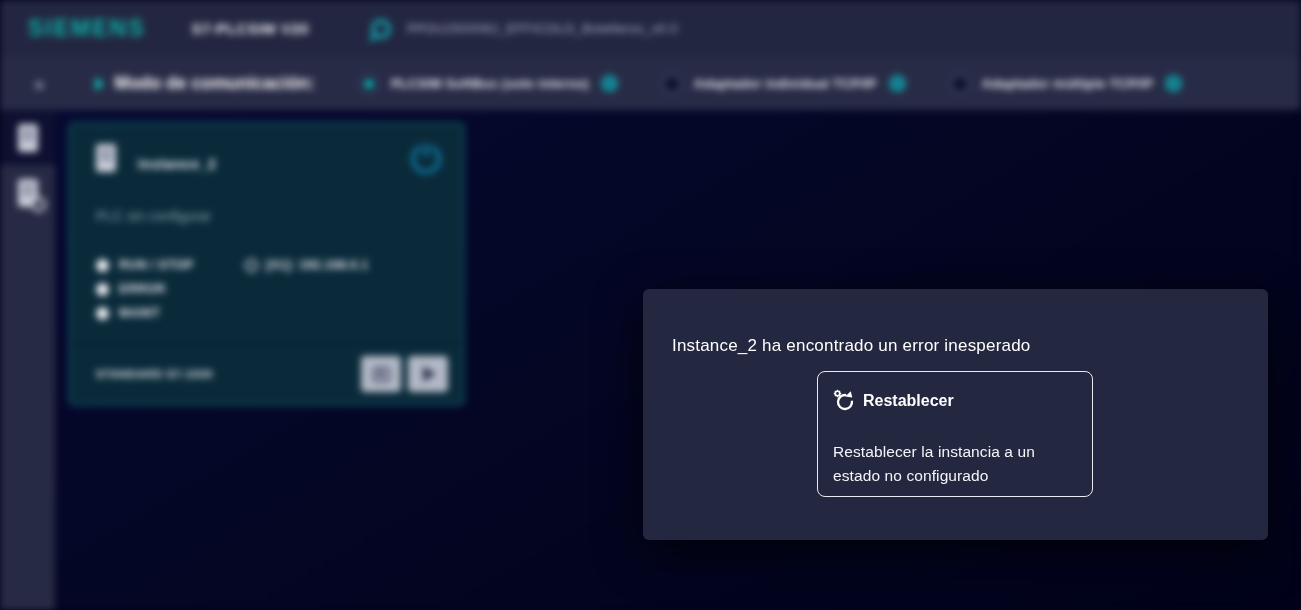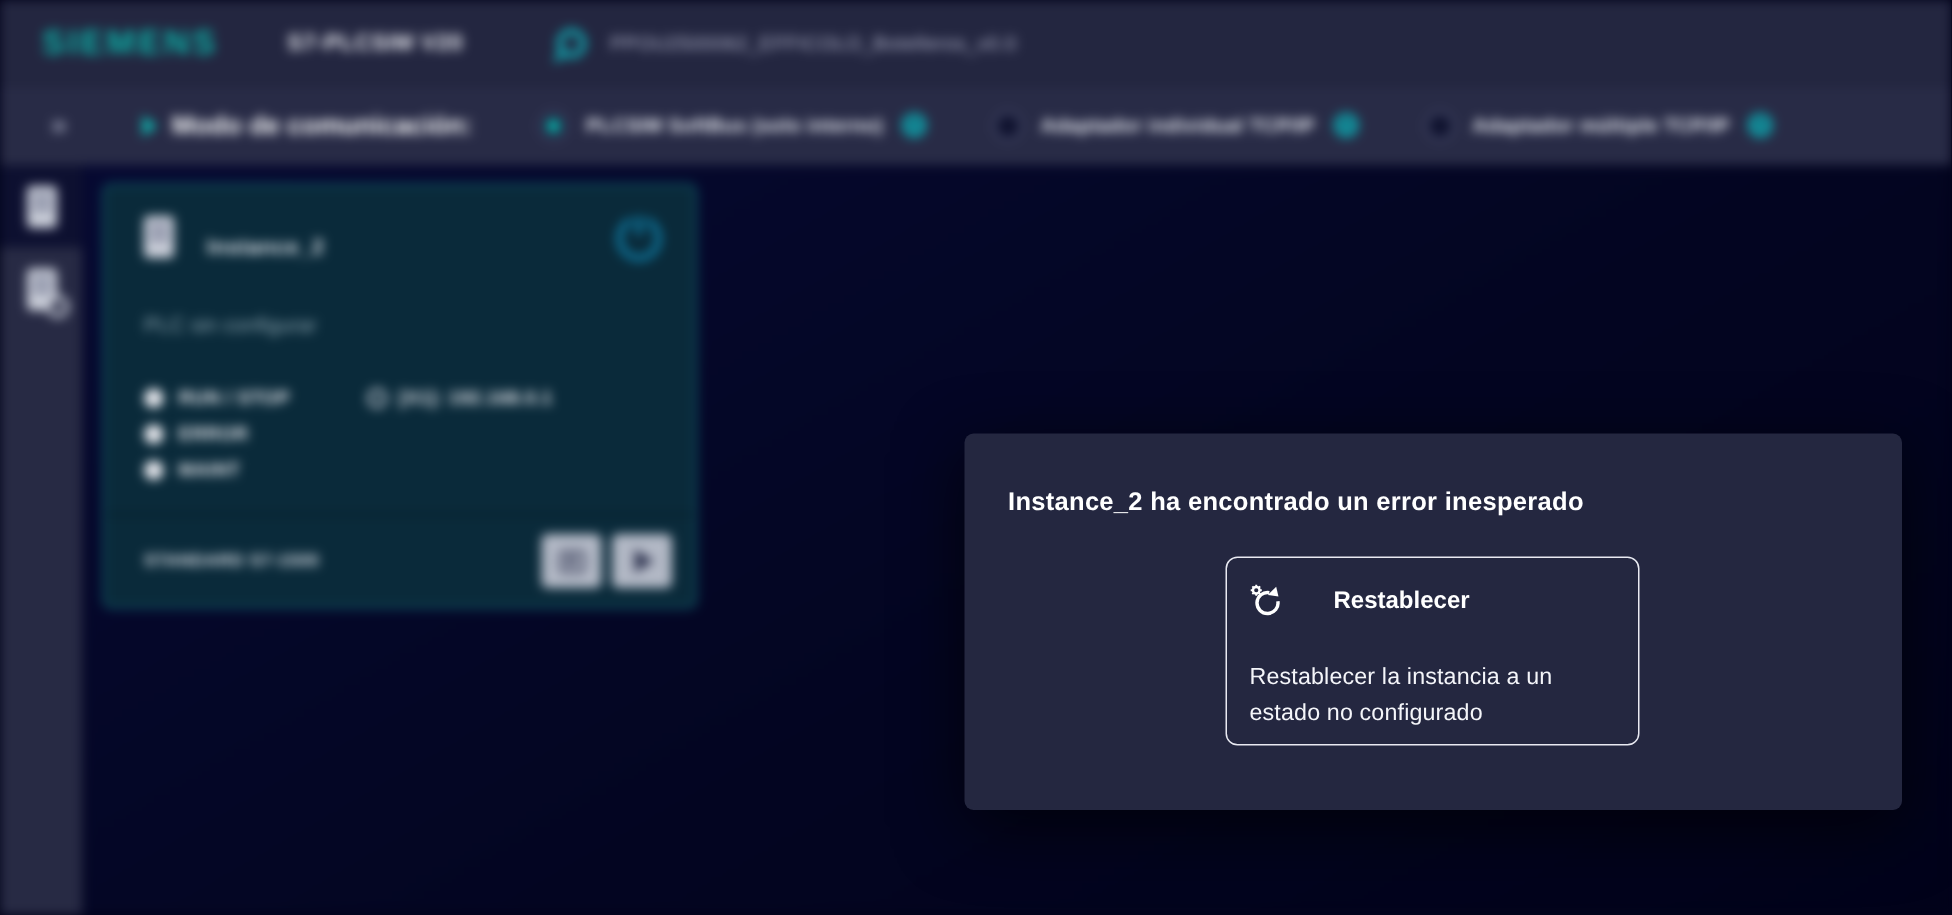--- a/index.html
+++ b/index.html
@@ -92,26 +92,26 @@
   .snap-ico { width:17px; height:15px; border:2.5px solid #323753; border-radius:3px;
     position:relative; }
   .snap-ico::after { content:""; position:absolute; width:6px; height:6px;
     border-radius:50%; background:#323753; left:3px; top:2px; }
   .play-ico { width:0; height:0; border-left:13px solid #323753;
     border-top:8px solid transparent; border-bottom:8px solid transparent; margin-left:3px; }
 
   
   .dialog { position:absolute; left:643px; top:289px; width:625px; height:251px;
     background:#242740; border-radius:6px; box-shadow:0 12px 45px rgba(0,0,0,.65); }
-  .dlg-title { position:absolute; left:29px; top:36px; color:#ffffff; font-size:17px;
-    font-weight:bold; letter-spacing:.2px; }
+  .dlg-title { position:absolute; left:29px; top:47px; color:#ffffff; font-size:17px;
+    font-weight:normal; letter-spacing:.2px; }
   .dlg-action { position:absolute; left:174px; top:82px; width:276px; height:126px;
     border:1.5px solid #e9eaf2; border-radius:8px; cursor:pointer; padding:17px 15px 0 15px; }
   .dlg-action-head { display:flex; align-items:center; }
-  .dlg-action-label { color:#ffffff; font-size:16px; font-weight:bold; margin-left:32px; }
+  .dlg-action-label { color:#ffffff; font-size:16px; font-weight:bold; margin-left:6px; }
   .dlg-action-desc { color:#f4f5f9; font-size:15.5px; line-height:1.55; margin-top:27px;
     letter-spacing:.1px; }
 </style>
 </head>
 <body>
 
 <div class="screen">
 
   <div class="bg-blur">
 

